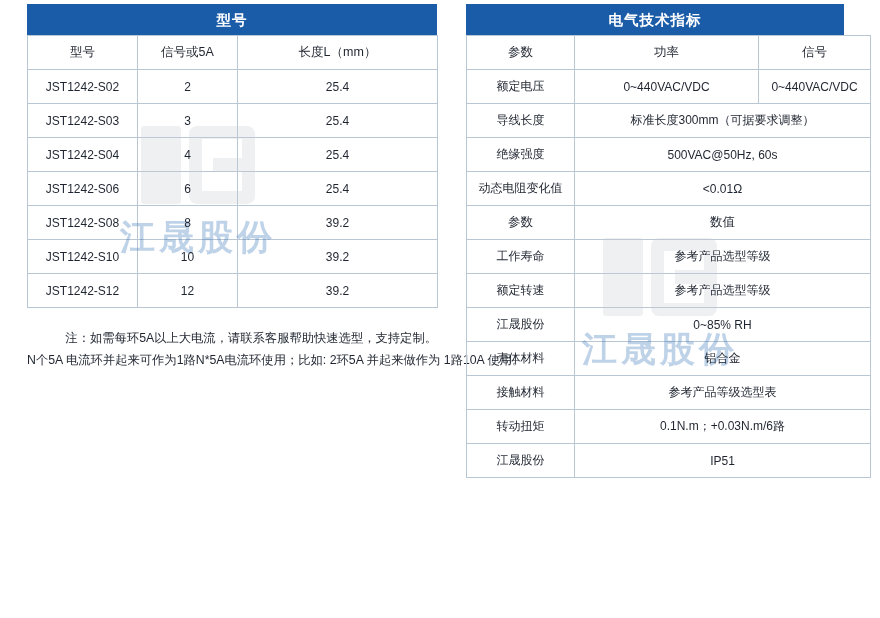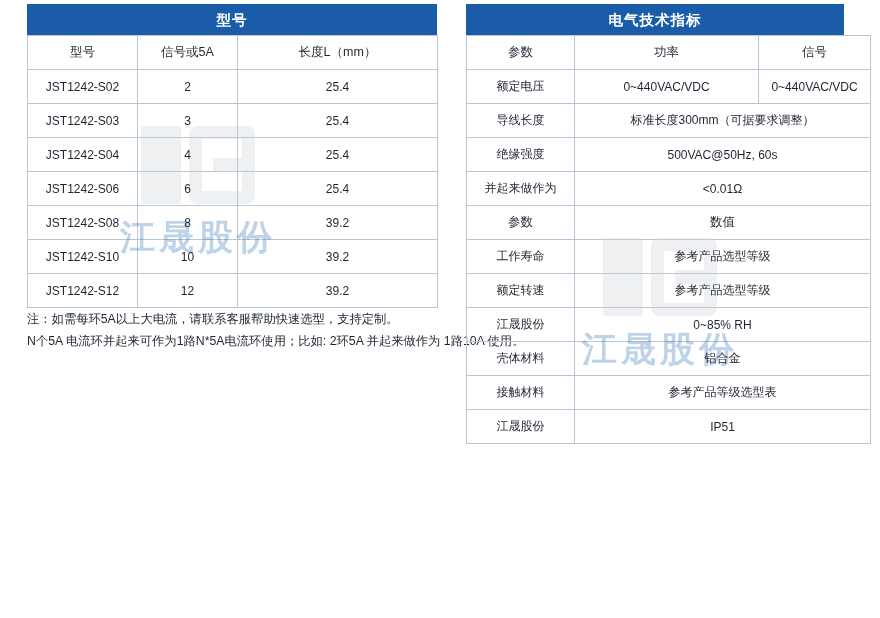--- a/index.html
+++ b/index.html
@@ -64,24 +64,25 @@
     box-sizing: border-box;
   }
   .tbl .hdr td {
     height: 33px;
     font-size: 12.5px;
   }
   .tbl .body-row td {
     height: 33px;
   }
   .note {
-    margin-top: 1px;
+    margin-top: 20px;
     font-size: 12.3px;
     line-height: 1.75;
     color: #1f2530;
+    text-align: right;
   }
   .note div {
     white-space: nowrap;
   }
   
   .watermark {
     position: absolute;
     z-index: 1;
     pointer-events: none;
     opacity: 0.30;
@@ -244,21 +245,21 @@
         </tr>
         <tr class="body-row">
           <td>导线长度</td>
           <td colspan="2">标准长度300mm（可据要求调整）</td>
         </tr>
         <tr class="body-row">
           <td>绝缘强度</td>
           <td colspan="2">500VAC@50Hz, 60s</td>
         </tr>
         <tr class="body-row">
-          <td>并起来做作为</td>
+          <td>动态电阻变化值</td>
           <td colspan="2">&lt;0.01Ω</td>
         </tr>
         <tr class="hdr">
           <td>参数</td>
           <td colspan="2">数值</td>
         </tr>
         <tr class="body-row">
           <td>工作寿命</td>
           <td colspan="2">参考产品选型等级</td>
         </tr>
@@ -272,20 +273,24 @@
         </tr>
         <tr class="body-row">
           <td>壳体材料</td>
           <td colspan="2">铝合金</td>
         </tr>
         <tr class="body-row">
           <td>接触材料</td>
           <td colspan="2">参考产品等级选型表</td>
         </tr>
         <tr class="body-row">
+          <td>转动扭矩</td>
+          <td colspan="2">0.1N.m；+0.03N.m/6路</td>
+        </tr>
+        <tr class="body-row">
           <td>江晟股份</td>
           <td colspan="2">IP51</td>
         </tr>
       </tbody>
     </table>
   </div>
 
 </div>
 
 </body></html>

